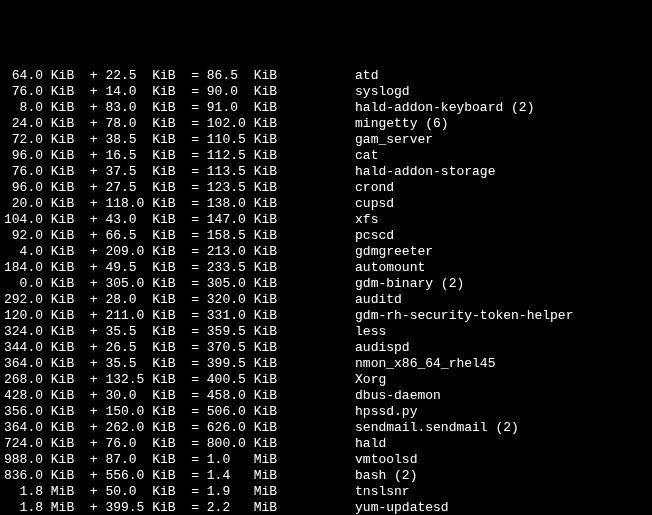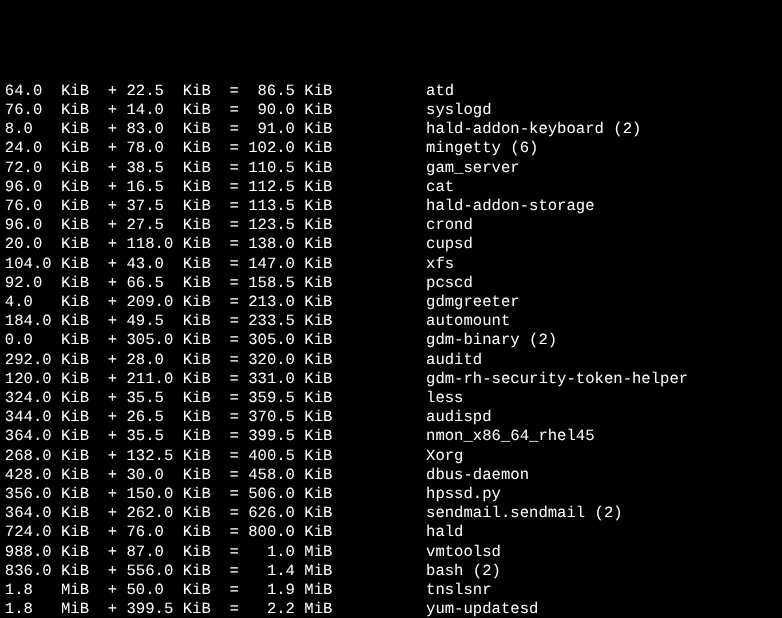--- a/index.html
+++ b/index.html
@@ -10,27 +10,27 @@
     line-height: 16px;
     margin: 0;
     padding: 4px 0 4px 4px;
     white-space: pre;
     width: 652px;
     height: 515px;
     box-sizing: border-box;
     overflow: hidden;
   }
   .row { display: block; }
-  .v1   { display:inline-block; width: 5ch; text-align:left; }
+  .v1   { display:inline-block; width: 5ch; text-align:right; }
   .u1   { display:inline-block; width: 4ch; }
   .plus { display:inline-block; width: 3ch; text-align:center; }
   .v2   { display:inline-block; width: 5ch; text-align:left; }
   .u2   { display:inline-block; width: 4ch; }
   .eq   { display:inline-block; width: 3ch; text-align:center; }
-  .v3   { display:inline-block; width: 5ch; text-align:right; }
+  .v3   { display:inline-block; width: 5ch; }
   .u3   { display:inline-block; width: 4ch; }
   .gap  { display:inline-block; width: 9ch; }
   .prog { display:inline-block; }
 </style>
 </head>
 <body>
 
 
 
 <div id="container"><span class="row"><span class="v1">64.0</span> <span class="u1">KiB</span><span class="plus">+</span><span class="v2">22.5</span> <span class="u2">KiB</span><span class="eq">=</span><span class="v3">86.5</span> <span class="u3">KiB</span><span class="gap"></span><span class="prog">atd</span></span><span class="row"><span class="v1">76.0</span> <span class="u1">KiB</span><span class="plus">+</span><span class="v2">14.0</span> <span class="u2">KiB</span><span class="eq">=</span><span class="v3">90.0</span> <span class="u3">KiB</span><span class="gap"></span><span class="prog">syslogd</span></span><span class="row"><span class="v1">8.0</span> <span class="u1">KiB</span><span class="plus">+</span><span class="v2">83.0</span> <span class="u2">KiB</span><span class="eq">=</span><span class="v3">91.0</span> <span class="u3">KiB</span><span class="gap"></span><span class="prog">hald-addon-keyboard (2)</span></span><span class="row"><span class="v1">24.0</span> <span class="u1">KiB</span><span class="plus">+</span><span class="v2">78.0</span> <span class="u2">KiB</span><span class="eq">=</span><span class="v3">102.0</span> <span class="u3">KiB</span><span class="gap"></span><span class="prog">mingetty (6)</span></span><span class="row"><span class="v1">72.0</span> <span class="u1">KiB</span><span class="plus">+</span><span class="v2">38.5</span> <span class="u2">KiB</span><span class="eq">=</span><span class="v3">110.5</span> <span class="u3">KiB</span><span class="gap"></span><span class="prog">gam_server</span></span><span class="row"><span class="v1">96.0</span> <span class="u1">KiB</span><span class="plus">+</span><span class="v2">16.5</span> <span class="u2">KiB</span><span class="eq">=</span><span class="v3">112.5</span> <span class="u3">KiB</span><span class="gap"></span><span class="prog">cat</span></span><span class="row"><span class="v1">76.0</span> <span class="u1">KiB</span><span class="plus">+</span><span class="v2">37.5</span> <span class="u2">KiB</span><span class="eq">=</span><span class="v3">113.5</span> <span class="u3">KiB</span><span class="gap"></span><span class="prog">hald-addon-storage</span></span><span class="row"><span class="v1">96.0</span> <span class="u1">KiB</span><span class="plus">+</span><span class="v2">27.5</span> <span class="u2">KiB</span><span class="eq">=</span><span class="v3">123.5</span> <span class="u3">KiB</span><span class="gap"></span><span class="prog">crond</span></span><span class="row"><span class="v1">20.0</span> <span class="u1">KiB</span><span class="plus">+</span><span class="v2">118.0</span> <span class="u2">KiB</span><span class="eq">=</span><span class="v3">138.0</span> <span class="u3">KiB</span><span class="gap"></span><span class="prog">cupsd</span></span><span class="row"><span class="v1">104.0</span> <span class="u1">KiB</span><span class="plus">+</span><span class="v2">43.0</span> <span class="u2">KiB</span><span class="eq">=</span><span class="v3">147.0</span> <span class="u3">KiB</span><span class="gap"></span><span class="prog">xfs</span></span><span class="row"><span class="v1">92.0</span> <span class="u1">KiB</span><span class="plus">+</span><span class="v2">66.5</span> <span class="u2">KiB</span><span class="eq">=</span><span class="v3">158.5</span> <span class="u3">KiB</span><span class="gap"></span><span class="prog">pcscd</span></span><span class="row"><span class="v1">4.0</span> <span class="u1">KiB</span><span class="plus">+</span><span class="v2">209.0</span> <span class="u2">KiB</span><span class="eq">=</span><span class="v3">213.0</span> <span class="u3">KiB</span><span class="gap"></span><span class="prog">gdmgreeter</span></span><span class="row"><span class="v1">184.0</span> <span class="u1">KiB</span><span class="plus">+</span><span class="v2">49.5</span> <span class="u2">KiB</span><span class="eq">=</span><span class="v3">233.5</span> <span class="u3">KiB</span><span class="gap"></span><span class="prog">automount</span></span><span class="row"><span class="v1">0.0</span> <span class="u1">KiB</span><span class="plus">+</span><span class="v2">305.0</span> <span class="u2">KiB</span><span class="eq">=</span><span class="v3">305.0</span> <span class="u3">KiB</span><span class="gap"></span><span class="prog">gdm-binary (2)</span></span><span class="row"><span class="v1">292.0</span> <span class="u1">KiB</span><span class="plus">+</span><span class="v2">28.0</span> <span class="u2">KiB</span><span class="eq">=</span><span class="v3">320.0</span> <span class="u3">KiB</span><span class="gap"></span><span class="prog">auditd</span></span><span class="row"><span class="v1">120.0</span> <span class="u1">KiB</span><span class="plus">+</span><span class="v2">211.0</span> <span class="u2">KiB</span><span class="eq">=</span><span class="v3">331.0</span> <span class="u3">KiB</span><span class="gap"></span><span class="prog">gdm-rh-security-token-helper</span></span><span class="row"><span class="v1">324.0</span> <span class="u1">KiB</span><span class="plus">+</span><span class="v2">35.5</span> <span class="u2">KiB</span><span class="eq">=</span><span class="v3">359.5</span> <span class="u3">KiB</span><span class="gap"></span><span class="prog">less</span></span><span class="row"><span class="v1">344.0</span> <span class="u1">KiB</span><span class="plus">+</span><span class="v2">26.5</span> <span class="u2">KiB</span><span class="eq">=</span><span class="v3">370.5</span> <span class="u3">KiB</span><span class="gap"></span><span class="prog">audispd</span></span><span class="row"><span class="v1">364.0</span> <span class="u1">KiB</span><span class="plus">+</span><span class="v2">35.5</span> <span class="u2">KiB</span><span class="eq">=</span><span class="v3">399.5</span> <span class="u3">KiB</span><span class="gap"></span><span class="prog">nmon_x86_64_rhel45</span></span><span class="row"><span class="v1">268.0</span> <span class="u1">KiB</span><span class="plus">+</span><span class="v2">132.5</span> <span class="u2">KiB</span><span class="eq">=</span><span class="v3">400.5</span> <span class="u3">KiB</span><span class="gap"></span><span class="prog">Xorg</span></span><span class="row"><span class="v1">428.0</span> <span class="u1">KiB</span><span class="plus">+</span><span class="v2">30.0</span> <span class="u2">KiB</span><span class="eq">=</span><span class="v3">458.0</span> <span class="u3">KiB</span><span class="gap"></span><span class="prog">dbus-daemon</span></span><span class="row"><span class="v1">356.0</span> <span class="u1">KiB</span><span class="plus">+</span><span class="v2">150.0</span> <span class="u2">KiB</span><span class="eq">=</span><span class="v3">506.0</span> <span class="u3">KiB</span><span class="gap"></span><span class="prog">hpssd.py</span></span><span class="row"><span class="v1">364.0</span> <span class="u1">KiB</span><span class="plus">+</span><span class="v2">262.0</span> <span class="u2">KiB</span><span class="eq">=</span><span class="v3">626.0</span> <span class="u3">KiB</span><span class="gap"></span><span class="prog">sendmail.sendmail (2)</span></span><span class="row"><span class="v1">724.0</span> <span class="u1">KiB</span><span class="plus">+</span><span class="v2">76.0</span> <span class="u2">KiB</span><span class="eq">=</span><span class="v3">800.0</span> <span class="u3">KiB</span><span class="gap"></span><span class="prog">hald</span></span><span class="row"><span class="v1">988.0</span> <span class="u1">KiB</span><span class="plus">+</span><span class="v2">87.0</span> <span class="u2">KiB</span><span class="eq">=</span><span class="v3">1.0</span> <span class="u3">MiB</span><span class="gap"></span><span class="prog">vmtoolsd</span></span><span class="row"><span class="v1">836.0</span> <span class="u1">KiB</span><span class="plus">+</span><span class="v2">556.0</span> <span class="u2">KiB</span><span class="eq">=</span><span class="v3">1.4</span> <span class="u3">MiB</span><span class="gap"></span><span class="prog">bash (2)</span></span><span class="row"><span class="v1">1.8</span> <span class="u1">MiB</span><span class="plus">+</span><span class="v2">50.0</span> <span class="u2">KiB</span><span class="eq">=</span><span class="v3">1.9</span> <span class="u3">MiB</span><span class="gap"></span><span class="prog">tnslsnr</span></span><span class="row"><span class="v1">1.8</span> <span class="u1">MiB</span><span class="plus">+</span><span class="v2">399.5</span> <span class="u2">KiB</span><span class="eq">=</span><span class="v3">2.2</span> <span class="u3">MiB</span><span class="gap"></span><span class="prog">yum-updatesd</span></span></div>

